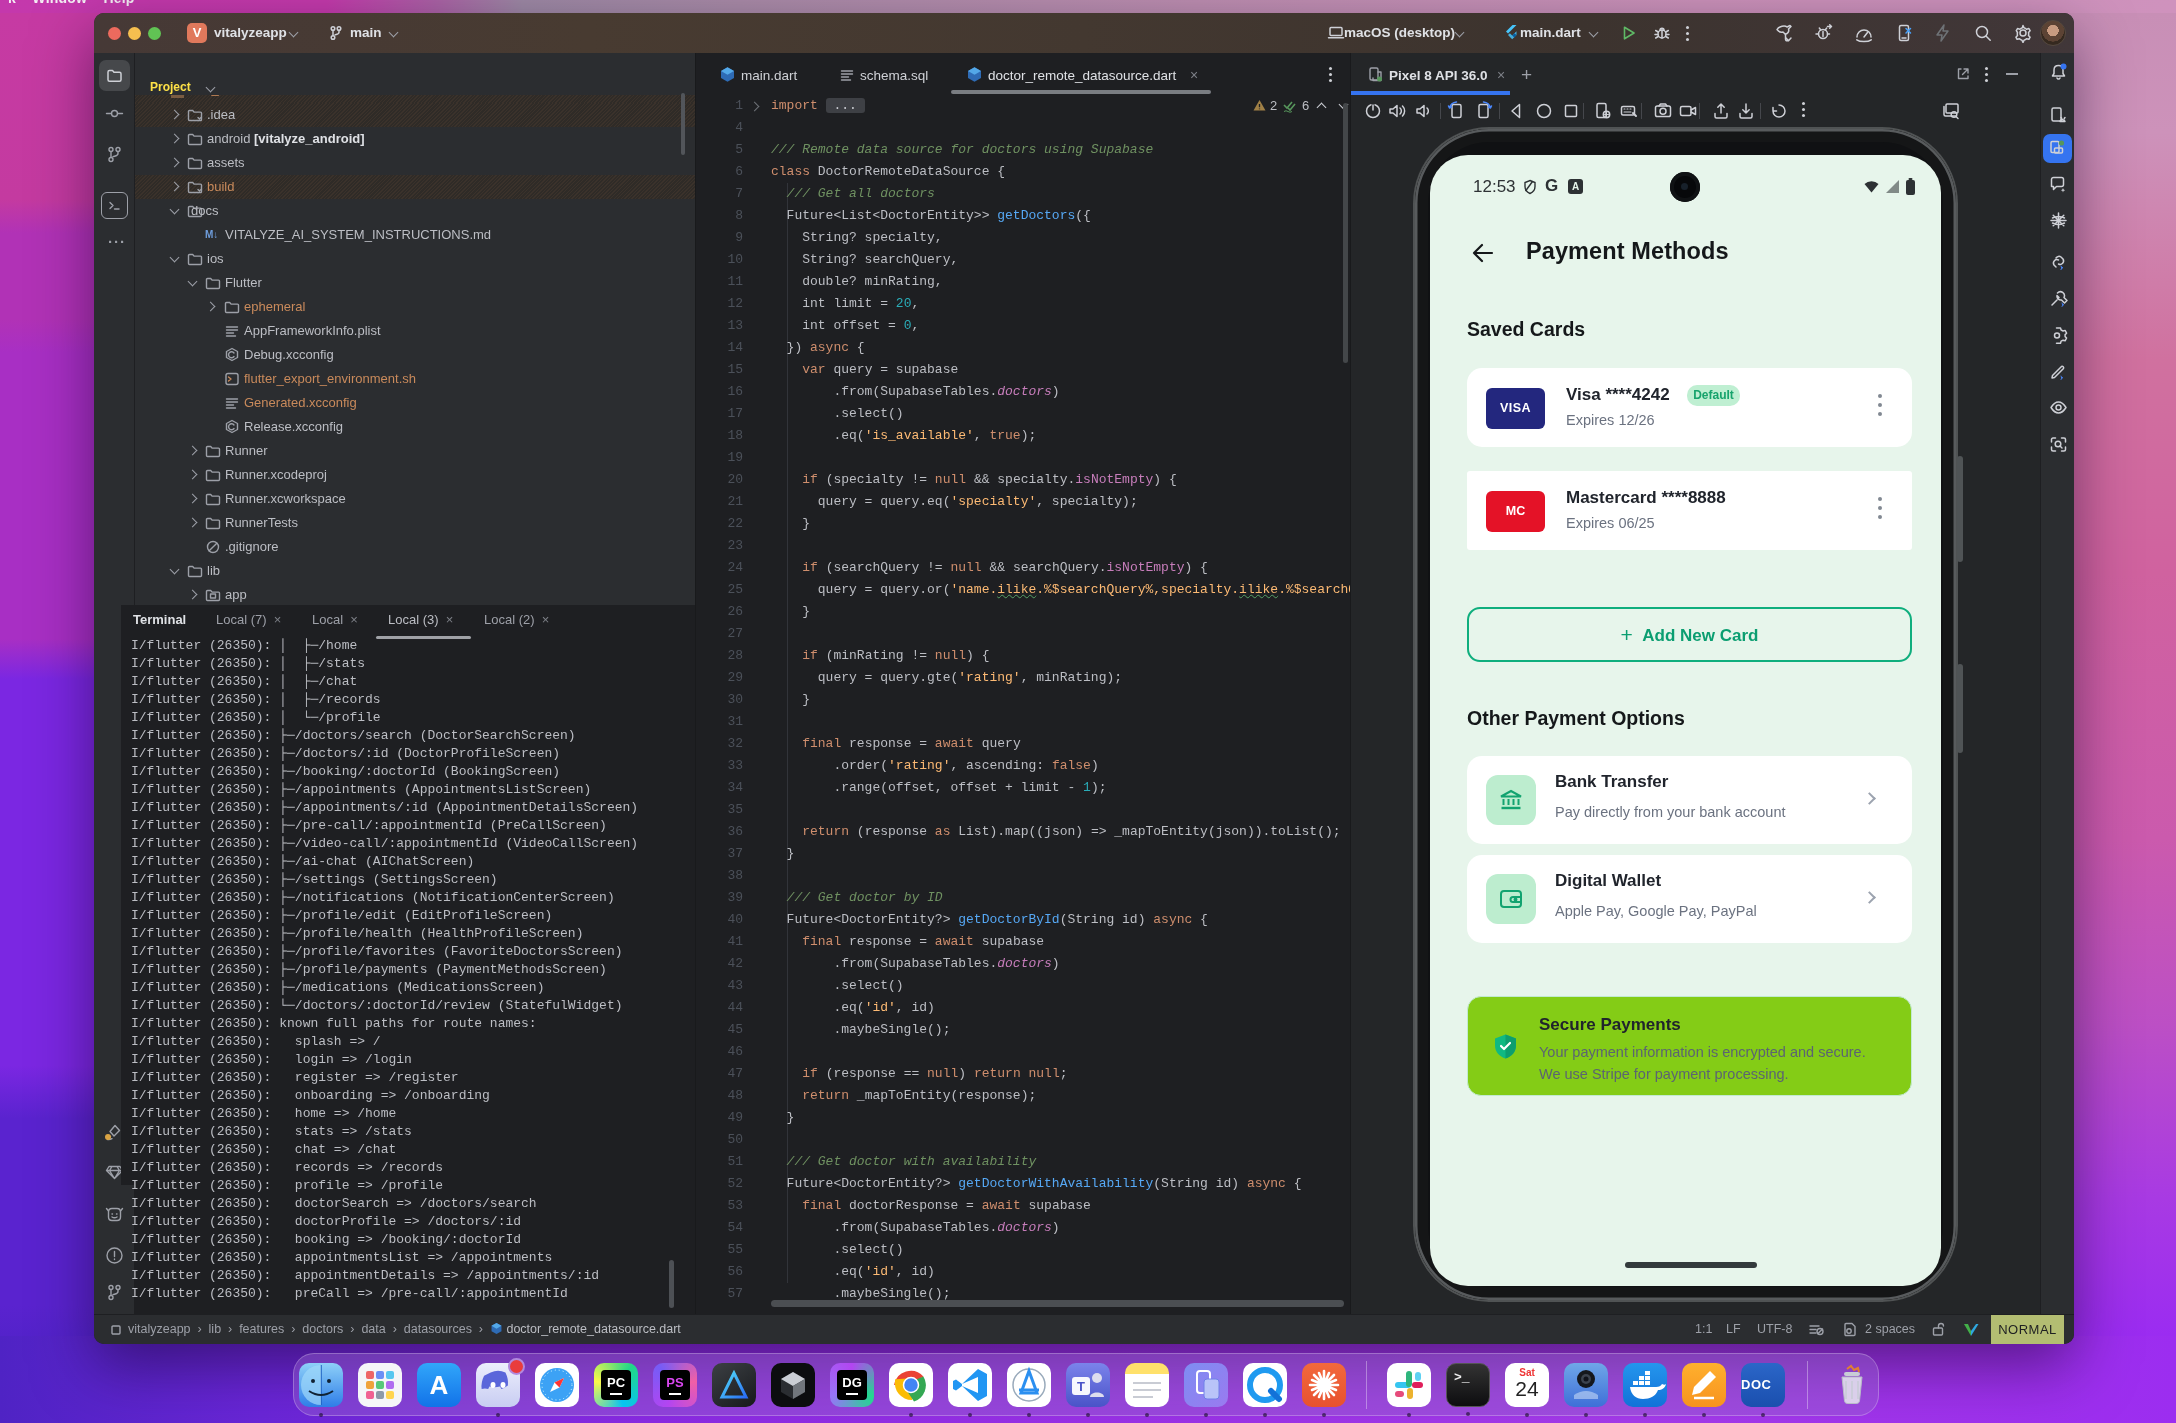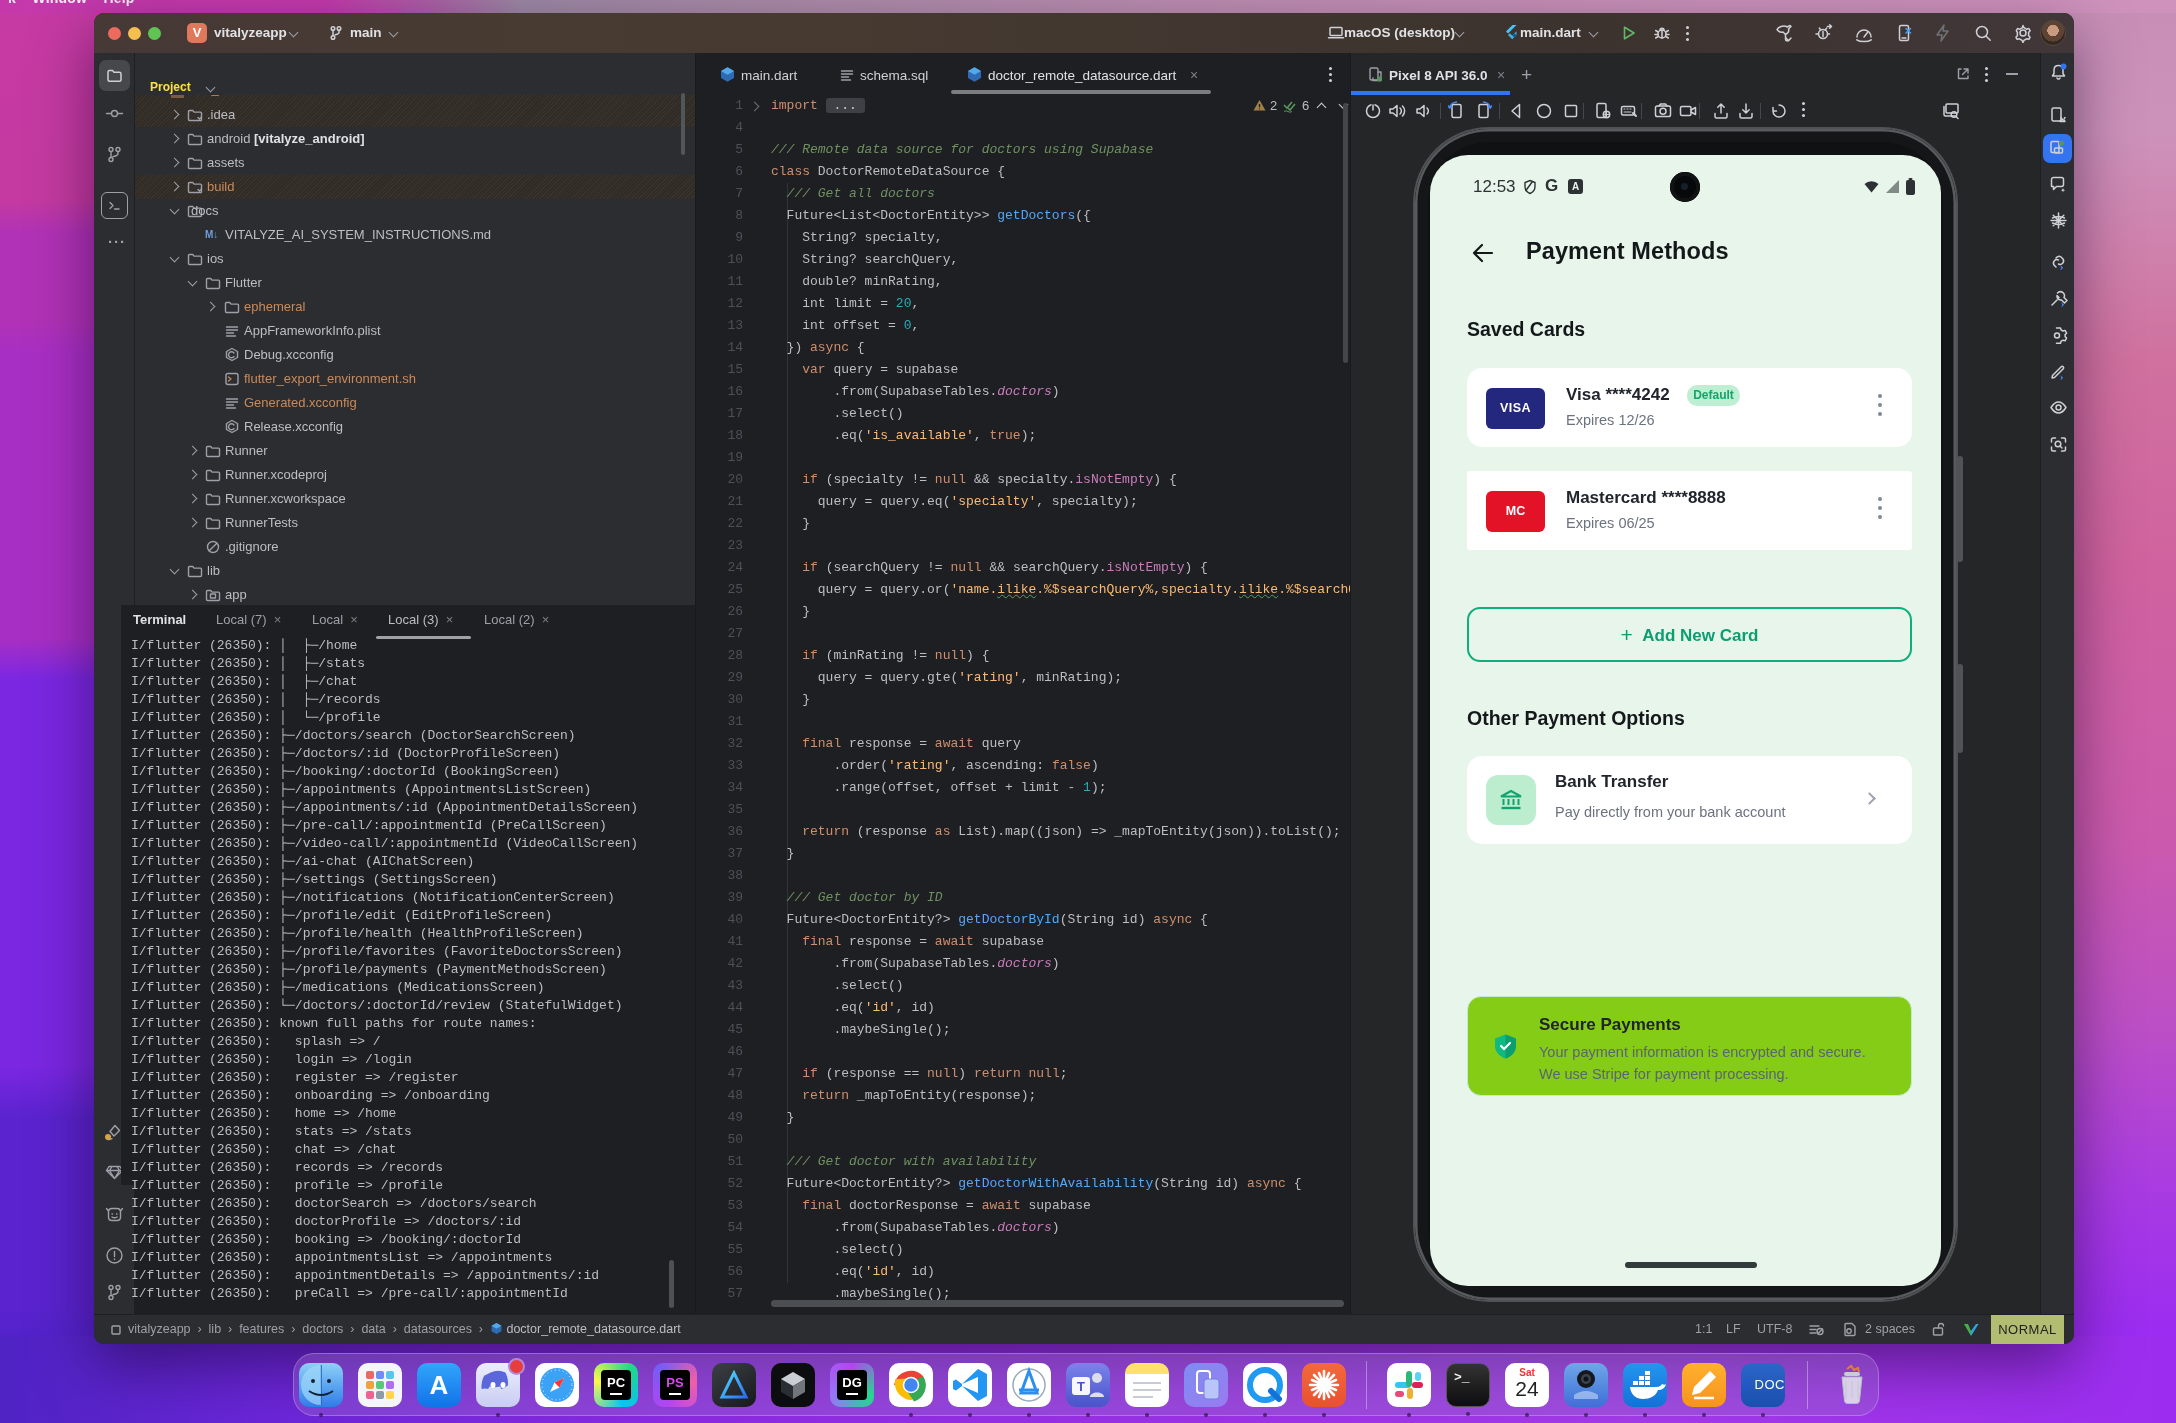--- a/index.html
+++ b/index.html
@@ -721,20 +721,33 @@
               <g fill="none" stroke="#12a370" stroke-width="2">
                 <path d="M3 9.5 13 4 l10 5.5z"></path>
                 <path d="M5.5 12 v6 M10.5 12 v6 M15.5 12 v6 M20.5 12 v6"></path>
                 <path d="M3.5 21 h19" stroke-width="2.4"></path>
               </g>
             </svg>
           <div class="a" style="left:88px;top:16px;font-size:17px;font-weight:700;color:#20242c">Bank Transfer</div>
           <div class="a" style="left:88px;top:48px;font-size:14.5px;color:#6b7280">Pay directly from your bank account</div>
           <span class="a chev cr" style="left:398px;top:38px;width:9px;height:9px;border-color:#9ca3af;border-width:2px"></span>
         </div>
+        <div class="a" style="left:37px;top:700px;width:445px;height:88px;border-radius:15px;background:#fff">
+          <div class="a" style="left:19px;top:19px;width:50px;height:50px;border-radius:12px;background:#bdedcf"></div>
+          <svg class="a" style="left:31px;top:31px" width="26" height="26" viewBox="0 0 26 26">
+              <g fill="none" stroke="#12a370" stroke-width="2">
+                <rect x="3" y="5" width="20" height="16" rx="3"></rect>
+                <path d="M15 11 h8 v5 h-8 a2.5 2.5 0 0 1 0 -5z"></path>
+                <circle cx="17.5" cy="13.5" r="1" fill="#12a370"></circle>
+              </g>
+            </svg>
+          <div class="a" style="left:88px;top:16px;font-size:17px;font-weight:700;color:#20242c">Digital Wallet</div>
+          <div class="a" style="left:88px;top:48px;font-size:14.5px;color:#6b7280">Apple Pay, Google Pay, PayPal</div>
+          <span class="a chev cr" style="left:398px;top:38px;width:9px;height:9px;border-color:#9ca3af;border-width:2px"></span>
+        </div>
         <div class="a" style="left:37px;top:841px;width:445px;height:100px;border-radius:14px;background:#84cc16;border:1.5px solid #c2ead0">
           <svg class="a" style="left:24px;top:36px" width="27" height="27" viewBox="0 0 27 27">
               <path d="M13.5 1.5 24 5.5 v7 c0 6.5-4.5 11-10.5 13 C7.5 23.5 3 19 3 12.5 v-7z" fill="#10b981"></path>
               <path d="M13.5 1.5 24 5.5 v7 c0 6.5-4.5 11-10.5 13z" fill="#0d9e6e"></path>
               <path d="M9 13 l3 3 6-6" fill="none" stroke="#fff" stroke-width="2.2" stroke-linecap="round" stroke-linejoin="round"></path>
             </svg>
           <div class="a" style="left:71px;top:18px;font-size:17px;font-weight:700;color:#20242c">Secure Payments</div>
           <div class="a" style="left:71px;top:44px;font-size:14.5px;color:#5b6472;line-height:22px">Your payment information is encrypted and secure.<br>We use Stripe for payment processing.</div>
         </div>
         <div class="a" style="left:195px;top:1107px;width:132px;height:6px;border-radius:3px;background:#333a3c"></div>
@@ -979,21 +992,21 @@
             <rect x="16" y="13" width="5" height="4"></rect>
             <rect x="22" y="13" width="5" height="4"></rect>
             <rect x="22" y="8" width="5" height="4"></rect>
             <path d="M7 24 h26 c3 0 5-1 6-3 2 1 3 1 4 0 -1 4-4 6-8 6 -2 6-8 9-15 9 -7 0-12-4-13-12z"></path>
           </g>
         </svg><i></i></div>
     <div class="dk" style="background:linear-gradient(to bottom,#ffb02e,#f7931e)"><svg width="44" height="44">
           <path d="M28 8 34 14 18 30 l-8 2 2-8z" fill="#fff"></path>
           <path d="M12 35 h20" stroke="#fff" stroke-width="2.5"></path>
         </svg><i></i></div>
-    <div class="dk" style="background:linear-gradient(to bottom,#2b66c8,#1a4fae);color:#fff;font-size:13px;font-weight:400;text-align:right;line-height:44px;letter-spacing:.5px">DOC<i></i></div>
+    <div class="dk" style="background:linear-gradient(to bottom,#2b66c8,#1a4fae);color:#fff;font-size:13px;font-weight:700;text-align:left;line-height:44px;letter-spacing:.5px">DOC<i></i></div>
     <div style="width:1px;height:48px;background:rgba(255,255,255,.35);flex:none;margin:0 7px"></div>
     <div class="dk" style="background:transparent"><svg width="44" height="44">
           <path d="M12 14 h20 l-2.5 24 a3 3 0 0 1-3 2.5 h-9 a3 3 0 0 1-3-2.5z" fill="#e6e8ee" opacity=".85"></path>
           <path d="M12 14 h20 l-2.5 24 a3 3 0 0 1-3 2.5 h-9 a3 3 0 0 1-3-2.5z" fill="none" stroke="#b8bcc8" stroke-width="1"></path>
           <rect x="14" y="9" width="16" height="4" rx="2" fill="#c8ccd6"></rect>
           <path d="M17 6 l4-3 3 4 4-2 1 4" fill="none" stroke="#e08030" stroke-width="2"></path>
           <path d="M16 18 v18 M22 18 v18 M28 18 v18" stroke="#c8ccd6" stroke-width="1.5"></path>
         </svg></div>
   </div>
 </div>

